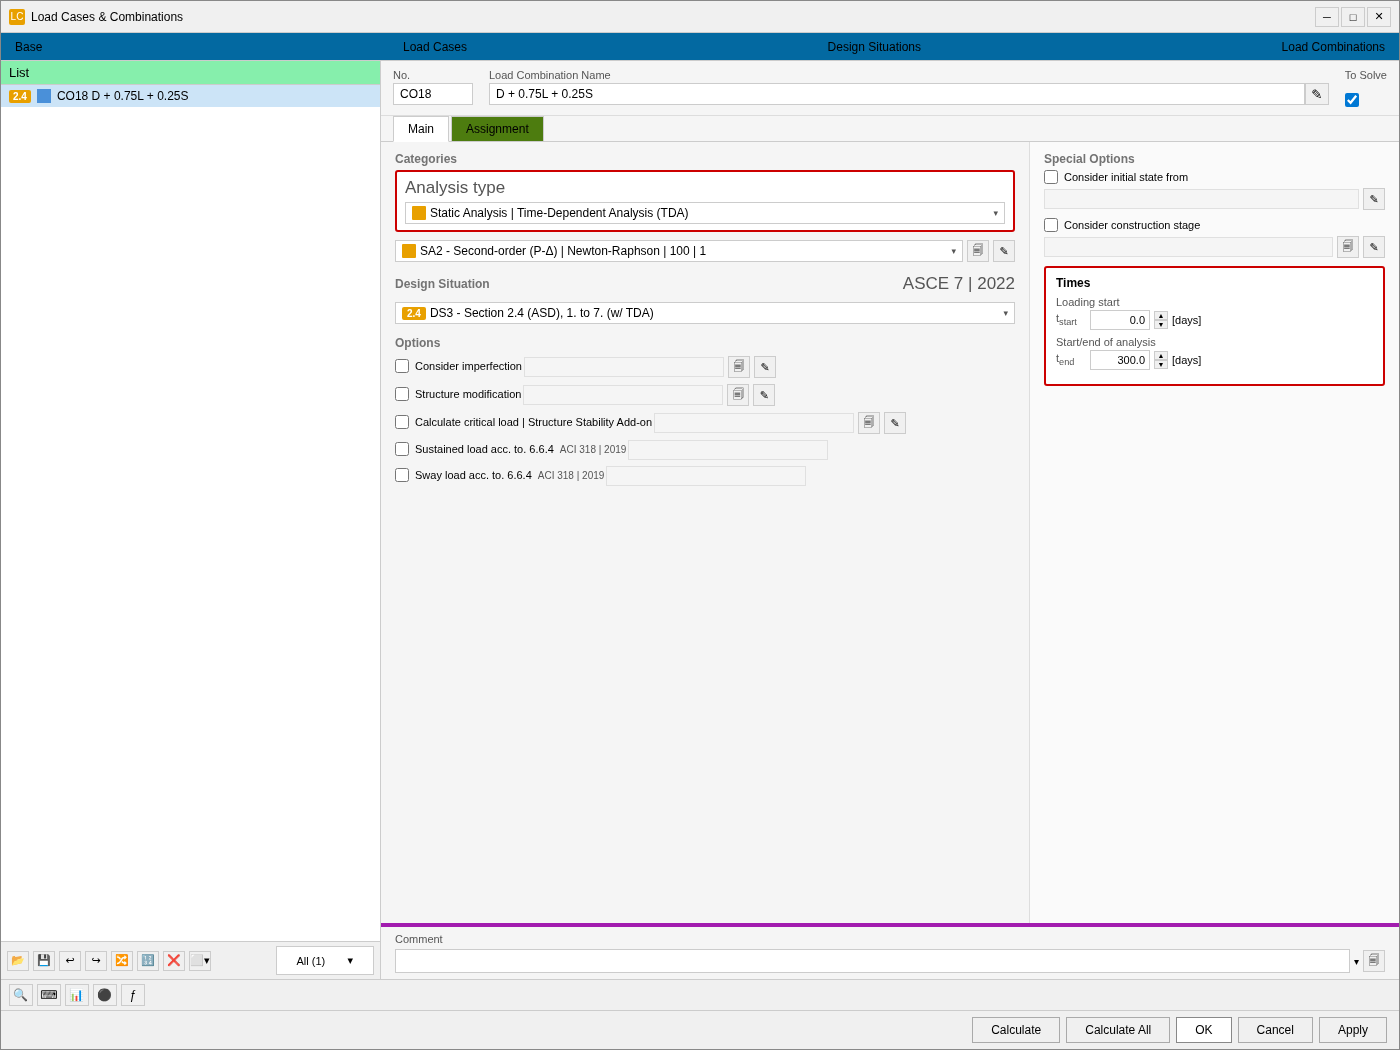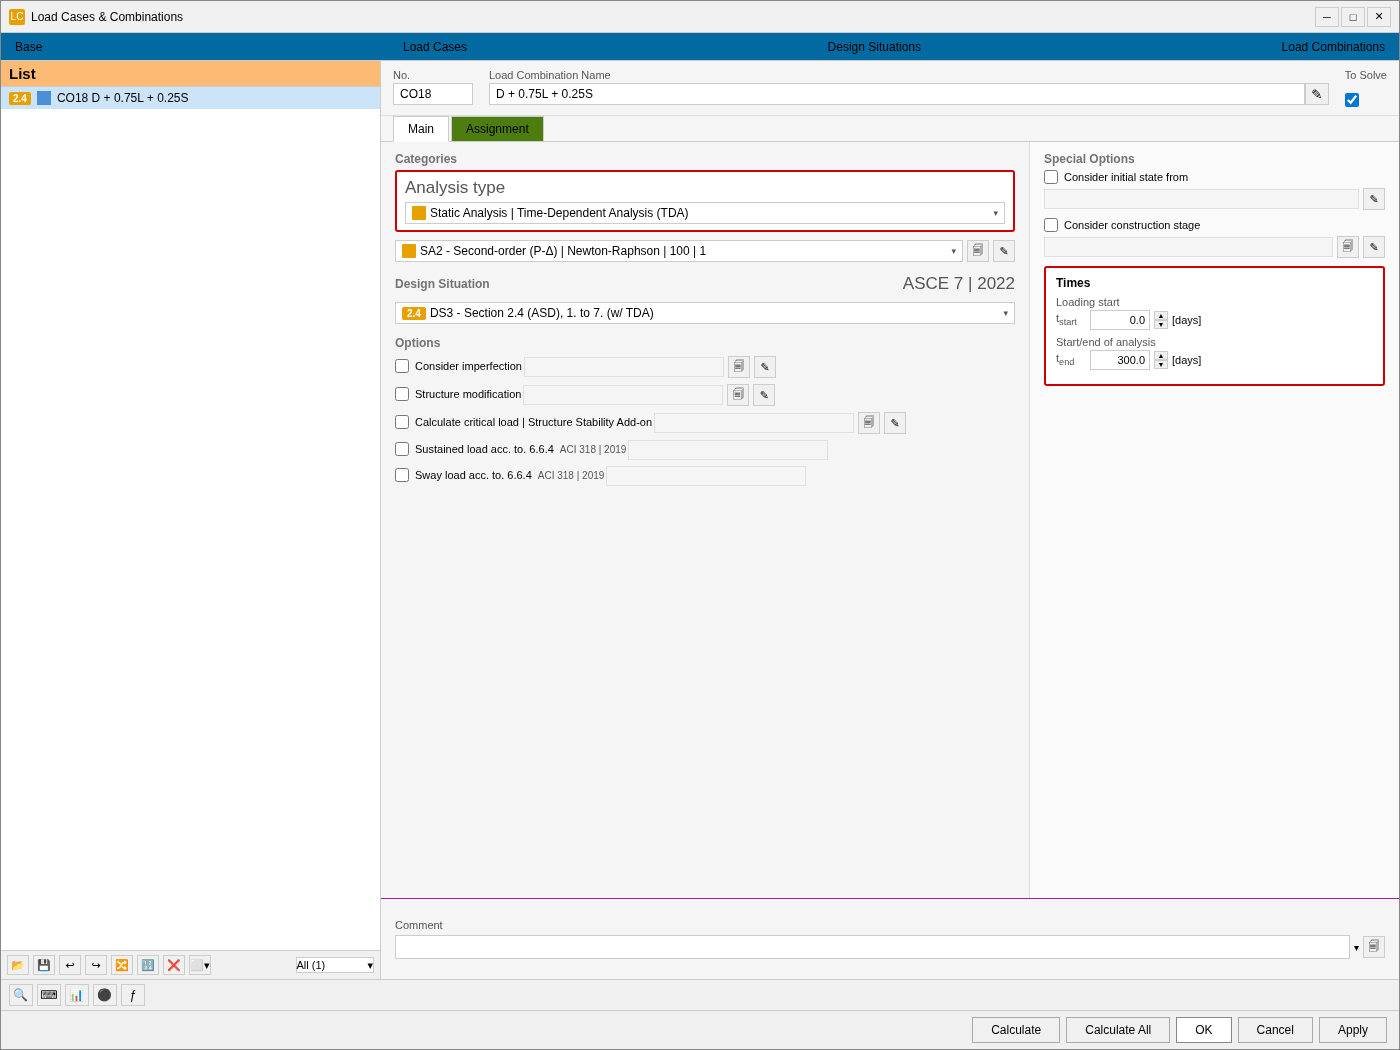--- a/index.html
+++ b/index.html
@@ -12,31 +12,31 @@
     .title-bar-text { font-size: 12px; font-weight: 400; flex: 1; }
     .window-controls { display: flex; gap: 2px; }
     .window-btn { width: 24px; height: 20px; border: 1px solid #ccc; background: #f0f0f0; cursor: pointer; display: flex; align-items: center; justify-content: center; font-size: 11px; }
 
     .menu-bar { background: #0369a1; height: 28px; display: flex; align-items: center; padding: 0 4px; border-bottom: 1px solid #ccc; gap: 16px; justify-content: space-between; }
     .menu-item { padding: 4px 10px; cursor: pointer; font-size: 12px; }
 
     .content-area { display: flex; flex: 1; overflow: hidden; }
 
     .left-panel { width: 380px; background: #fff; border-right: 1px solid #ccc; display: flex; flex-direction: column; }
-    .list-header { background: #fdba74; padding: 4px 8px; font-size: 15px; font-weight: 700; border-bottom: 1px solid #ccc; }
+    .list-header { background: #86efac; padding: 4px 8px; font-size: 13px; font-weight: 400; border-bottom: 1px solid #ccc; }
     .list-item { display: flex; align-items: center; padding: 4px 8px; cursor: pointer; gap: 6px; }
     .list-item.selected { background: #cce4f7; }
     .list-badge { background: #e8a000; color: white; font-size: 10px; padding: 1px 4px; border-radius: 2px; font-weight: bold; min-width: 20px; text-align: center; }
     .list-item-text { font-size: 12px; }
 
     
     .left-toolbar { padding: 4px 6px; border-top: 1px solid #ccc; background: #f0f0f0; display: flex; align-items: center; gap: 4px; flex-wrap: wrap; }
     .toolbar-btn { width: 22px; height: 20px; border: 1px solid #ccc; background: #f0f0f0; cursor: pointer; display: flex; align-items: center; justify-content: center; font-size: 11px; }
     .toolbar-btn.red { color: red; }
-    .filter-dropdown { height: 16px; border: 1px solid #ccc; background: #fff; font-size: 11px; padding: 0 0; flex: 1; display: flex; align-items: center; justify-content: space-between; }
+    .filter-dropdown { height: 29px; border: 1px solid #ccc; background: #fff; font-size: 11px; padding: 0 20px; flex: 1; display: flex; align-items: center; justify-content: space-between; }
 
     .right-panel { flex: 1; background: #f5f5f5; display: flex; flex-direction: column; overflow: hidden; }
 
     .top-form { background: #f5f5f5; padding: 8px 12px; display: flex; gap: 16px; align-items: flex-start; border-bottom: 1px solid #ddd; }
     .form-group { display: flex; flex-direction: column; gap: 2px; }
     .form-label { font-size: 11px; color: #555; }
     .form-input { height: 22px; border: 1px solid #ccc; background: #fff; padding: 2px 6px; font-size: 12px; width: 80px; }
     .form-group-row { display: flex; align-items: center; gap: 0; flex: 1; }
     .edit-btn { width: 24px; height: 22px; border: 1px solid #ccc; background: #f0f0f0; cursor: pointer; display: flex; align-items: center; justify-content: center; }
     .to-solve-section { display: flex; flex-direction: column; gap: 12px; }
@@ -80,21 +80,21 @@
     .times-title { font-size: 12px; font-weight: 600; margin-bottom: 6px; }
     .times-group { margin-bottom: 6px; }
     .times-label { font-size: 11px; color: #555; margin-bottom: 2px; }
     .times-row { display: flex; align-items: center; gap: 4px; }
     .times-var { font-size: 11px; color: #555; min-width: 30px; }
     .times-input { width: 60px; height: 20px; border: 1px solid #ccc; background: #fff; padding: 2px 4px; font-size: 11px; text-align: right; }
     .times-spinner { display: flex; flex-direction: column; }
     .times-spinner-btn { width: 14px; height: 9px; border: 1px solid #ccc; background: #f0f0f0; display: flex; align-items: center; justify-content: center; font-size: 7px; cursor: pointer; line-height: 1; }
     .times-unit { font-size: 11px; }
 
-    .comment-area { padding: 20px 14px; border-top: 1px solid #a21caf; background: #f5f5f5; }
+    .comment-area { padding: 6px 14px; border-top: 4px solid #a21caf; background: #f5f5f5; }
     .comment-label { font-size: 11px; color: #555; margin-bottom: 4px; }
     .comment-input-row { display: flex; gap: 4px; align-items: center; }
     .comment-input { flex: 1; height: 24px; border: 1px solid #ccc; background: #fff; padding: 2px 6px; font-size: 11px; }
 
     .bottom-toolbar { background: #f0f0f0; padding: 4px 8px; border-top: 1px solid #ccc; display: flex; align-items: center; gap: 4px; }
     .bottom-icon-btn { width: 24px; height: 22px; border: 1px solid #ccc; background: #f0f0f0; display: flex; align-items: center; justify-content: center; cursor: pointer; font-size: 12px; }
 
     .footer-buttons { background: #f0f0f0; padding: 6px 12px; border-top: 1px solid #ccc; display: flex; justify-content: flex-end; gap: 6px; align-items: center; }
     .footer-btn { height: 26px; padding: 0 18px; border: 1px solid #aaa; background: #f0f0f0; cursor: pointer; font-size: 12px; display: flex; align-items: center; }
     .footer-btn.primary { background: #fff; border: 1px solid #888; }

